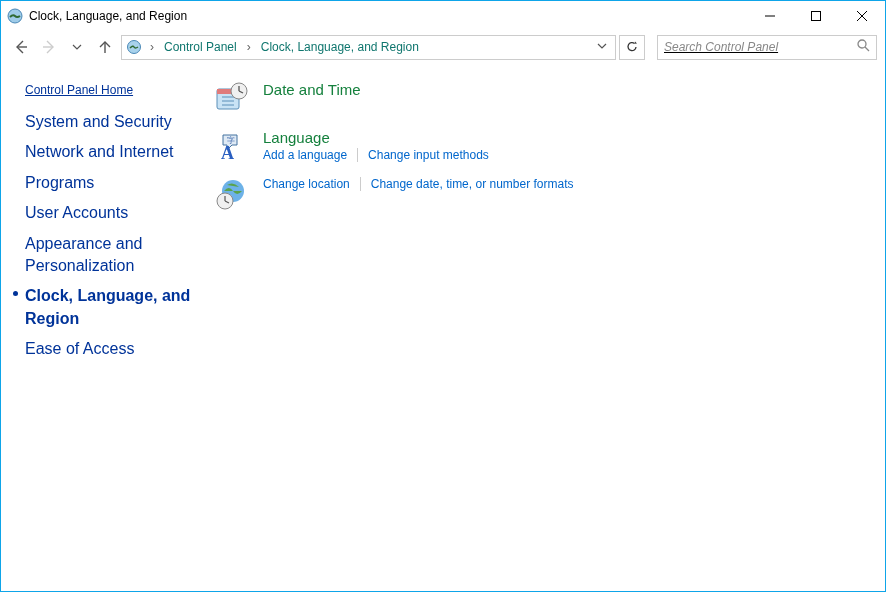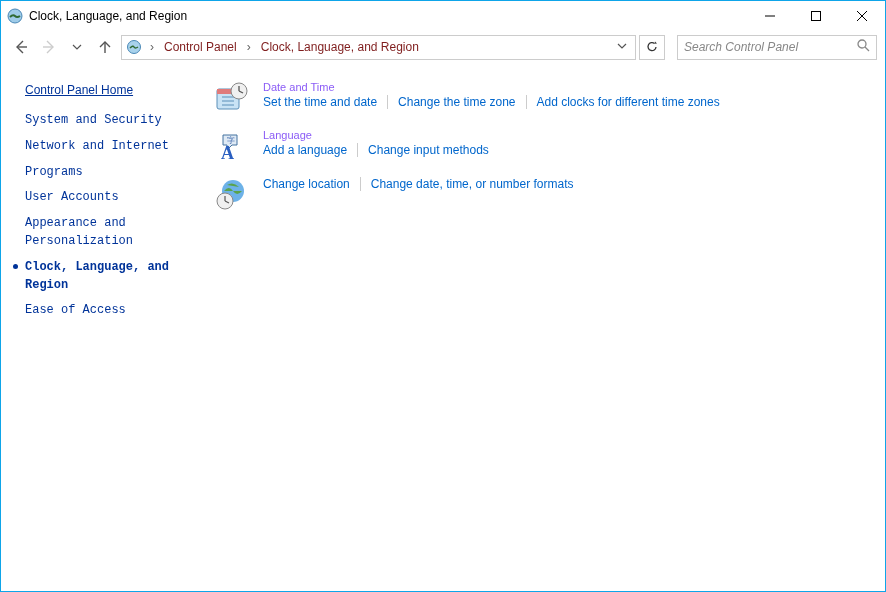--- a/index.html
+++ b/index.html
@@ -72,43 +72,44 @@
       gap: 2px;
       min-width: 0;
     }
     .addressbar .ab-icon {
       width: 16px; height: 16px; margin-right: 2px;
       display: inline-flex; align-items:center; justify-content:center;
     }
     .crumb {
       padding: 0 4px;
       font-size: 12px;
-      color: #7f1d1d;
+      color: #0f766e;
       white-space: nowrap;
     }
     .crumb.sep { color: #666; }
     .ab-dropdown {
       margin-left: auto;
       color: #555;
       padding: 0 4px;
     }
     .refresh-btn {
       width: 26px; height: 25px;
       border: 1px solid #ccc;
       display: flex; align-items: center; justify-content: center;
       color: #333;
       margin-left: -1px;
     }
     .searchbox {
-      width: 200px;
+      width: 220px;
       height: 25px;
       border: 1px solid #ccc;
       display: flex; align-items: center;
       padding: 0 6px;
       margin-left: 8px;
+      text-decoration: underline;
     }
     .searchbox input {
       border: none; outline: none;
       font-size: 12px;
       font-style: italic;
       color: #888;
       flex: 1;
       width: 100%;
     }
     .searchbox input::placeholder { color: #888; font-style: italic; }
@@ -131,22 +132,21 @@
       display: block;
     }
     .side-list { list-style: none; }
     .side-list li {
       margin-bottom: 8px;
       line-height: 1.4;
     }
     .side-list a {
       color: #003399;
       text-decoration: none;
-      font-size: 12px;
-      font-family: Liberation Mono, monospace;
+      font-size: 16px;
     }
     .side-list li.active a {
       font-weight: 700;
     }
     .side-list li.active {
       position: relative;
     }
     .side-list li.active::before {
       content: "";
       position: absolute;
@@ -167,22 +167,22 @@
       align-items: flex-start;
       gap: 14px;
       margin-bottom: 14px;
     }
     .cat-icon {
       width: 34px; height: 34px;
       flex: 0 0 34px;
     }
     .cat-body { flex: 1; }
     .cat-title {
-      color: #8b5cf6;
-      font-size: 11px;
+      color: #15803d;
+      font-size: 15px;
       margin-bottom: 2px;
     }
     .tasks {
       display: flex;
       flex-wrap: wrap;
       align-items: center;
     }
     .task {
       color: #0066cc;
       font-size: 12px;
@@ -312,27 +312,21 @@
           <div class="cat-icon"><svg width="34" height="34" viewBox="0 0 34 34">    
               <rect x="2" y="8" width="22" height="20" rx="2" fill="#c9e3f5" stroke="#5b8fb8" stroke-width="1"></rect>    
               <rect x="2" y="8" width="22" height="5" fill="#e07b7b"></rect>    
               <line x1="7" y1="16" x2="19" y2="16" stroke="#5b8fb8"></line>
               <line x1="7" y1="20" x2="19" y2="20" stroke="#5b8fb8"></line>
               <line x1="7" y1="24" x2="19" y2="24" stroke="#5b8fb8"></line>    
               <circle cx="24" cy="10" r="8" fill="#f0f0f0" stroke="#888"></circle>    
               <line x1="24" y1="10" x2="24" y2="5" stroke="#555" stroke-width="1.3"></line>
               <line x1="24" y1="10" x2="28" y2="12" stroke="#555" stroke-width="1.3"></line>    
             </svg></div>
-          <div class="cat-body"><a href="#" style="text-decoration: none;"><div class="cat-title">Date and Time</div></a><div class="tasks">
-              <a href="#" class="task">Set the time and date</a>
-              <span class="task-sep"></span>
-              <a href="#" class="task">Change the time zone</a>
-              <span class="task-sep"></span>
-              <a href="#" class="task">Add clocks for different time zones</a>
-            </div></div>
+          <div class="cat-body"><a href="#" style="text-decoration: none;"><div class="cat-title">Date and Time</div></a></div>
         </div>
         <div class="category">
           <div class="cat-icon"><svg width="34" height="34" viewBox="0 0 34 34">    
               <path d="M8 6 L22 6 L22 16 L17 16 L12 21 L12 16 L8 16 Z" fill="#dfeaf5" stroke="#4573a0"></path>    
               <text x="12" y="14" font-size="8" fill="#3560a6" font-family="sans-serif">字</text>    
               <text x="6" y="30" font-size="18" fill="#2a5fc1" font-family="serif" font-weight="bold">A</text>    
             </svg></div>
           <div class="cat-body"><a href="#" style="text-decoration: none;"><div class="cat-title">Language</div></a><div class="tasks">
               <a href="#" class="task">Add a language</a>
               <span class="task-sep"></span>

